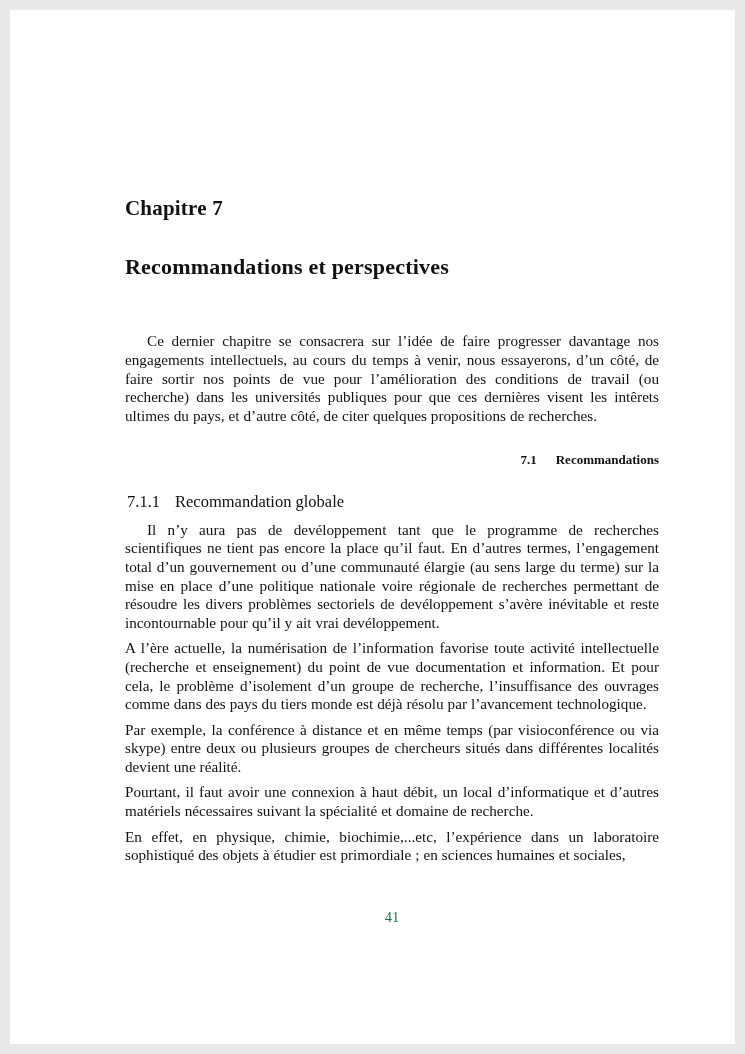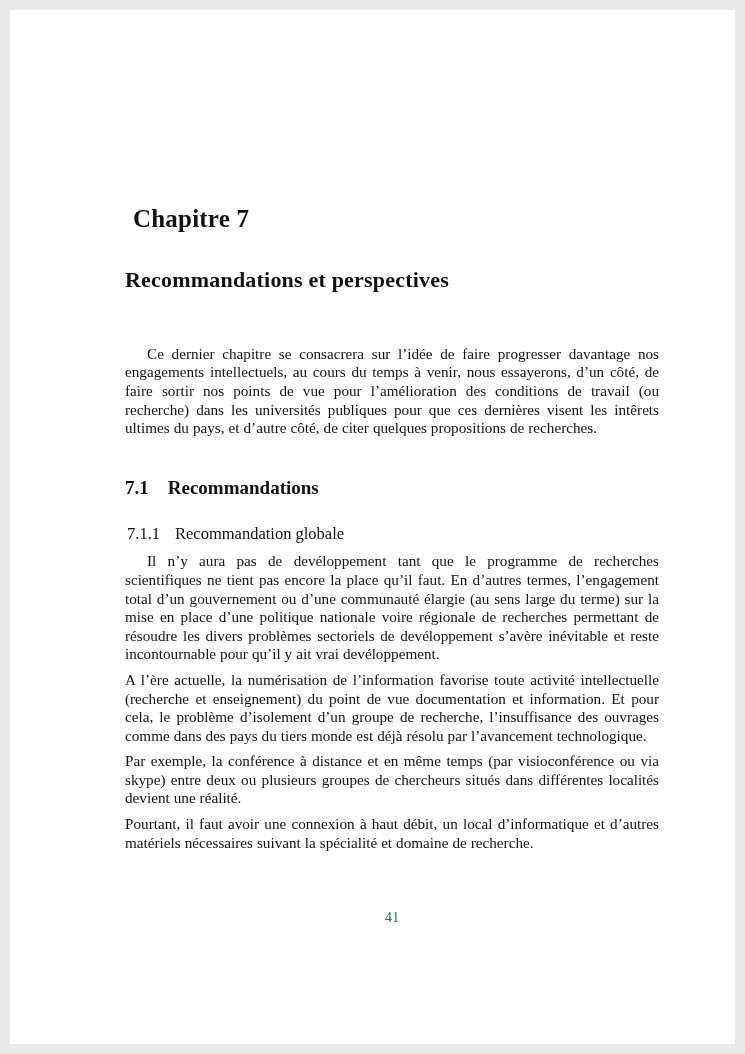--- a/index.html
+++ b/index.html
@@ -25,23 +25,23 @@
     box-sizing: border-box;
   }
   .textblock {
     position: absolute;
     left: 115px;   
     top: 187px;    
     width: 534px;
     color: #111111;
   }
   .chapter-label {
-    font-size: 25px;
+    font-size: 21px;
     font-weight: 700;
-    margin: 8px;
+    margin: 0;
     line-height: 1.1;
     letter-spacing: 0.2px;
   }
   .chapter-title {
     font-size: 22px;
     font-weight: 700;
     margin: 34px 0 0 0;
     line-height: 1.15;
     letter-spacing: 0.2px;
   }
@@ -55,24 +55,25 @@
     word-spacing: 0.2px;
   }
   p.body.indent {
     text-indent: 22px;
   }
   p.intro {
     margin-top: 53px;
     margin-bottom: 0;
   }
   h2.section {
-    font-size: 19px;
+    font-size: 13px;
     font-weight: 700;
-    margin: 39px 0 0 0;
+    margin: 27px 0 0 0;
     line-height: 1.2;
+    text-align: right;
   }
   h2.section .sec-num { margin-right: 19px; }
   h3.subsection {
     font-size: 16.5px;
     font-weight: 400;
     margin: 24px 0 9px 2px;
     line-height: 1.2;
   }
   h3.subsection .sec-num { margin-right: 15px; }
   .page-number {
@@ -108,19 +109,20 @@
       </h3>
 
       <p class="body indent">Il n’y aura pas de devéloppement tant que le programme de recherches scientifiques ne tient pas encore la place qu’il faut. En d’autres termes, l’engagement total d’un gouvernement ou d’une communauté élargie (au sens large du terme) sur la mise en place d’une politique nationale voire régionale de recherches permettant de résoudre les divers problèmes sectoriels de devéloppement s’avère inévitable et reste incontournable pour qu’il y ait vrai devéloppement.</p>
 
       <p class="body">A l’ère actuelle, la numérisation de l’information favorise toute activité intellectuelle (recherche et enseignement) du point de vue documentation et information. Et pour cela, le problème d’isolement d’un groupe de recherche, l’insuffisance des ouvrages comme dans des pays du tiers monde est déjà résolu par l’avancement technologique.</p>
 
       <p class="body">Par exemple, la conférence à distance et en même temps (par visioconférence ou via skype) entre deux ou plusieurs groupes de chercheurs situés dans différentes localités devient une réalité.</p>
 
       <p class="body">Pourtant, il faut avoir une connexion à haut débit, un local d’informatique et d’autres matériels nécessaires suivant la spécialité et domaine de recherche.</p>
 
+      <p class="body">En effet, en physique, chimie, biochimie,...etc, l’expérience dans un laboratoire sophistiqué des objets à étudier est primordiale ; en sciences humaines et sociales,</p>
 
     </div>
 
     <div class="page-number">41</div>
 
   </div>
 </div>
 
 </body></html>

